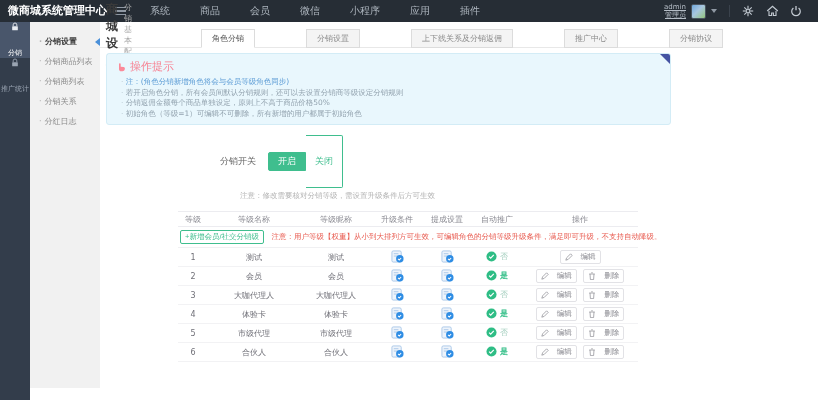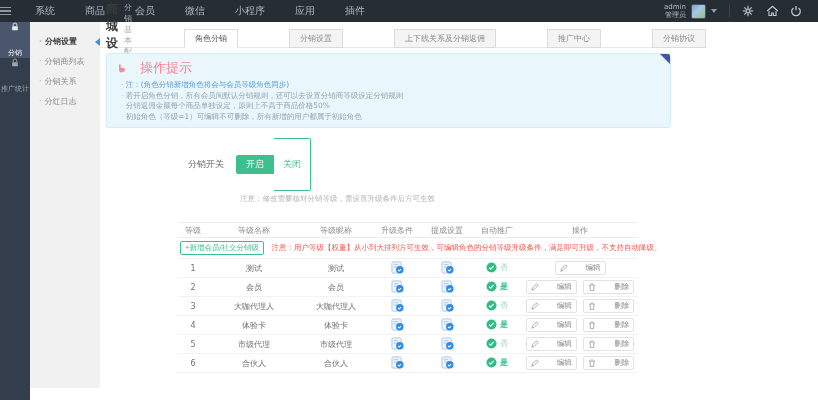--- a/index.html
+++ b/index.html
@@ -10,21 +10,21 @@
   
   .topbar { position:absolute; top:0; left:0; width:818px; height:22px; background:#262d35;
             display:flex; align-items:stretch; color:#aeb6bf; font-size:10px; }
   .brand { color:#fff; font-weight:bold; font-size:11px; line-height:22px; padding:0 8px 0 8px; white-space:nowrap; }
   .hamburger { display:flex; flex-direction:column; justify-content:center; gap:2px; width:20px; cursor:pointer; }
   .hamburger i { display:block; width:11px; height:1.5px; background:#8f98a3; }
   .topnav { display:flex; }
   .topnav .tnav-item { line-height:22px; padding:0 15px; cursor:pointer; white-space:nowrap; }
   .topnav .tnav-item.active { background:#1b2127; color:#e6eaee; }
   .user-area { margin-left:auto; display:flex; align-items:center; padding-right:10px; }
-  .user-text { text-align:right; font-size:7px; line-height:8px; color:#b6bec7; margin-right:5px; }
+  .user-text { text-align:right; font-size:7px; line-height:8px; color:#b6bec7; margin-right:5px;text-decoration:underline; }
   .avatar { width:15px; height:15px; border-radius:2px; background:linear-gradient(135deg,#6fa8dc 0%,#a8c6e0 45%,#93c47d 100%); border:1px solid #4a545f; }
   .caret { width:0; height:0; border-left:3.5px solid transparent; border-right:3.5px solid transparent;
            border-top:4px solid #8f98a3; margin:0 6px 0 5px; }
   .tb-sep { width:1px; height:12px; background:#3a424c; margin:0 6px; }
   .icon-btn { width:24px; height:22px; display:flex; align-items:center; justify-content:center; cursor:pointer; }
 
   
   .modbar { position:absolute; top:22px; left:0; width:30px; height:378px; background:#333d4b; }
   .module { height:36px; display:flex; flex-direction:column; align-items:center; justify-content:center;
             gap:16px; color:#9aa4b2; font-size:7px; cursor:pointer; }
@@ -36,64 +36,65 @@
   .sub-item::before { content:"·"; margin-right:3px; color:#b5b5b5; }
   .sub-item.active { color:#3d3d3d; font-weight:bold; }
   .sub-item.active::after { content:""; position:absolute; right:0; top:6px; width:0; height:0;
         border-top:4px solid transparent; border-bottom:4px solid transparent; border-right:5px solid #4a90d9; }
 
   
   .main { position:absolute; top:22px; left:100px; width:578px; height:378px; background:#fff; }
   .title-row { height:26px; border-bottom:1px solid #e8e8e8; display:flex; align-items:center; padding-left:6px; }
   .page-title { font-size:12px; font-weight:bold; color:#3a3a3a; }
   .page-sub { font-size:8px; color:#a8a8a8; margin-left:6px; }
-  .tabs { display:flex; margin-left:52px; align-self:flex-end; margin-bottom:-1px;gap:48px; }
+  .tabs { display:flex; margin-left:69px; align-self:flex-end; margin-bottom:-1px;gap:48px; }
   .tab { height:19px; line-height:18px; padding:0 10px; font-size:8px; color:#8b8b8b; background:#f4f4f4;
          border:1px solid #dcdcdc; margin-right:3px; cursor:pointer; white-space:nowrap; }
   .tab.active { background:#fff; color:#555; border-bottom:1px solid #fff; }
 
   .notice { position:relative; margin:5px 7px 0 6px; background:#e9f7fd; border:1px solid #d3ecf6;
             border-radius:3px; padding:5px 9px 5px 9px; overflow:hidden; }
   .notice-corner { position:absolute; top:0; right:0; width:0; height:0;
             border-top:10px solid #4553a2; border-left:10px solid transparent; }
-  .notice-title { display:flex; align-items:center; gap:14px; color:#f87f90; font-size:13px; margin-bottom:3px; }
+  .notice-title { display:flex; align-items:center; gap:4px; color:#f87f90; font-size:11px; margin-bottom:3px; }
   .notice-line { font-size:7.5px; line-height:10.5px; color:#93a3af; padding-left:5px; }
   .notice-line::before { content:"· "; color:#b3c3cd; }
   .notice-line.first { color:#5b9bd5; }
 
   .switch-row { margin-top:10px; padding-left:88px; display:flex; align-items:center; font-size:9px; color:#666; }
-  .switch-label { margin-right:12px; }
+  .switch-label { margin-right:12px;margin-left:32px; }
   .btn-on  { background:#3fbe8e; color:#fff; border:1px solid #3fbe8e; font-size:9px; padding:2px 9px;
              border-radius:2px 0 0 2px; cursor:pointer; }
   .btn-off { background:#fff; color:#3fbe8e; border:1px solid #3fbe8e; border-left:none; font-size:9px;
              padding:19px 9px; border-radius:0 2px 2px 0; cursor:pointer; }
   .switch-hint { margin-top:3px; padding-left:140px; font-size:7.5px; color:#b3b3b3; }
 
   
-  .table-wrap { margin:18px 0 0 78px; width:460px; }
+  .table-wrap { margin:10px 0 0 78px; width:460px; }
   table { width:100%; border-collapse:collapse; table-layout:fixed; }
   thead th { height:15px; font-size:8px; font-weight:normal; color:#8a8a92;
              border-top:1px solid #ececf0; border-bottom:1px solid #ececf0; }
   .btnrow td { padding:3px 2px; border-bottom:1px solid #f0f0f2; white-space:nowrap; }
   .add-btn { border:1px solid #3fbe8e; color:#3fbe8e; background:#fff; font-size:7.5px; padding:1px 4px;
              border-radius:2px; cursor:pointer; }
   .table-note { color:#e85a4f; font-size:7.5px; margin-left:5px; }
   tbody td { height:19px; text-align:center; font-size:8px; color:#6f6f77; border-bottom:1px solid #f2f2f4; }
   .auto-cell { display:inline-flex; align-items:center; gap:3px; }
   .auto-yes { color:#2ebd85; font-weight:bold; }
   .auto-no  { color:#a2cdbd; }
-  .act-btn { display:inline-flex; align-items:center; gap:18px; border:1px solid #e2e2e6; color:#8b8b92;
+  .act-btn { display:inline-flex; align-items:center; gap:8px; border:1px solid #e2e2e6; color:#8b8b92;
              background:#fff; font-size:7.5px; padding:1px 4px; border-radius:2px; margin:0 2px; cursor:pointer; }
 </style>
 </head>
 <body>
 
 <div class="screen">
 
   <header class="topbar">
+    <div class="brand">微商城系统管理中心</div>
     <div class="hamburger">
         <i></i>
         <i></i>
         <i></i>
       </div>
     <nav class="topnav">
       <span class="tnav-item">系统</span>
       <span class="tnav-item">商品</span>
       <span class="tnav-item">会员</span>
       <span class="tnav-item">微信</span>
@@ -147,20 +148,21 @@
       <svg width="12" height="12" viewBox="0 0 12 12">
         <path d="M3.8 5V3.4a2.2 2.2 0 0 1 4.4 0V5" fill="none" stroke="#9aa4b2" stroke-width="1.1"></path>
         <rect x="2.6" y="5" width="6.8" height="5" rx="0.8" fill="#9aa4b2"></rect>
       </svg>
       <span>推广统计</span>
     </div>
   </aside>
 
   <aside class="submenu">
     <div class="sub-item active">分销设置</div>
+    <div class="sub-item">分销商品列表</div>
     <div class="sub-item">分销商列表</div>
     <div class="sub-item">分销关系</div>
     <div class="sub-item">分红日志</div>
   </aside>
 
   <main class="main">
 
     <div class="title-row">
       <span class="page-title">商城设置</span>
       <span class="page-sub">分销基本配置</span>

